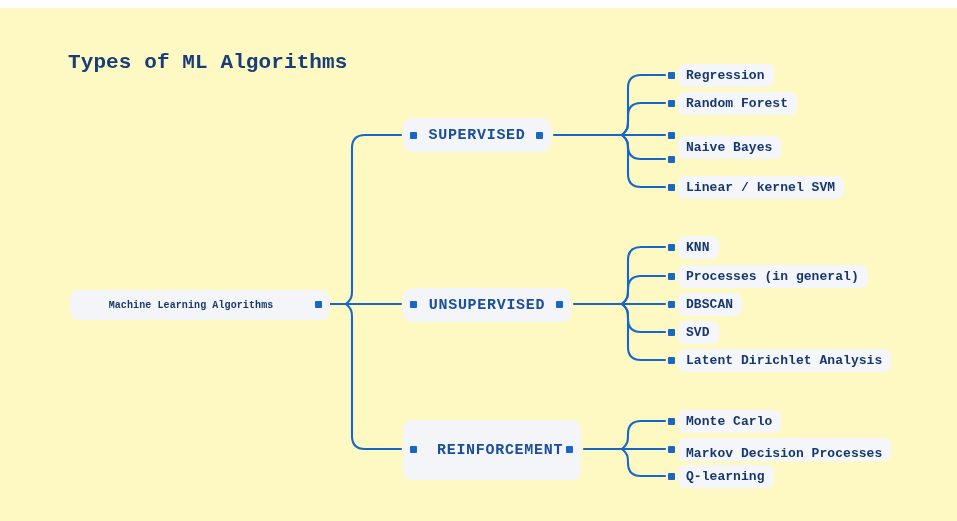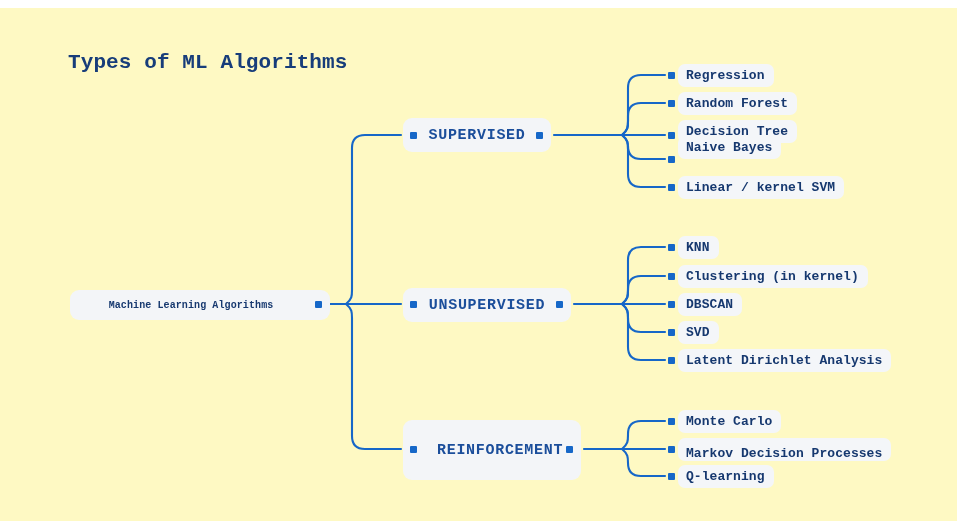--- a/index.html
+++ b/index.html
@@ -154,23 +154,20 @@
   <div class="node leafbox leaf-node" style="left:678px; top:56px;">
     <span class="leaf-label">Regression</span>
   </div>
   <div class="dot" style="left:668px; top:63.5px;"></div>
 
   <div class="node leafbox leaf-node" style="left:678px; top:84px;">
     <span class="leaf-label">Random Forest</span>
   </div>
   <div class="dot" style="left:668px; top:91.5px;"></div>
 
-  <div class="node leafbox leaf-node" style="left:678px; top:112px;">
-    <span class="leaf-label">Decision Tree</span>
-  </div>
   <div class="dot" style="left:668px; top:123.5px;"></div>
 
   <div class="node leafbox leaf-node" style="left:678px; top:128px;">
     <span class="leaf-label">Naive Bayes</span>
   </div>
   <div class="dot" style="left:668px; top:147.5px;"></div>
 
   <div class="node leafbox leaf-node" style="left:678px; top:168px;">
     <span class="leaf-label">Linear / kernel SVM</span>
   </div>
@@ -181,21 +178,21 @@
   </div>
   <div class="dot" style="left:410px; top:292.5px;"></div>
   <div class="dot" style="left:556px; top:292.5px;"></div>
 
   <div class="node leafbox leaf-node" style="left:678px; top:228px;">
     <span class="leaf-label">KNN</span>
   </div>
   <div class="dot" style="left:668px; top:235.5px;"></div>
 
   <div class="node leafbox leaf-node" style="left:678px; top:257px;">
-    <span class="leaf-label">Clustering (in kernel)</span>
+    <span class="leaf-label">Processes (in general)</span>
   </div>
   <div class="dot" style="left:668px; top:264.5px;"></div>
 
   <div class="node leafbox leaf-node" style="left:678px; top:285px;">
     <span class="leaf-label">DBSCAN</span>
   </div>
   <div class="dot" style="left:668px; top:292.5px;"></div>
 
   <div class="node leafbox leaf-node" style="left:678px; top:313px;justify-content:center;">
     <span class="leaf-label">SVD</span>

